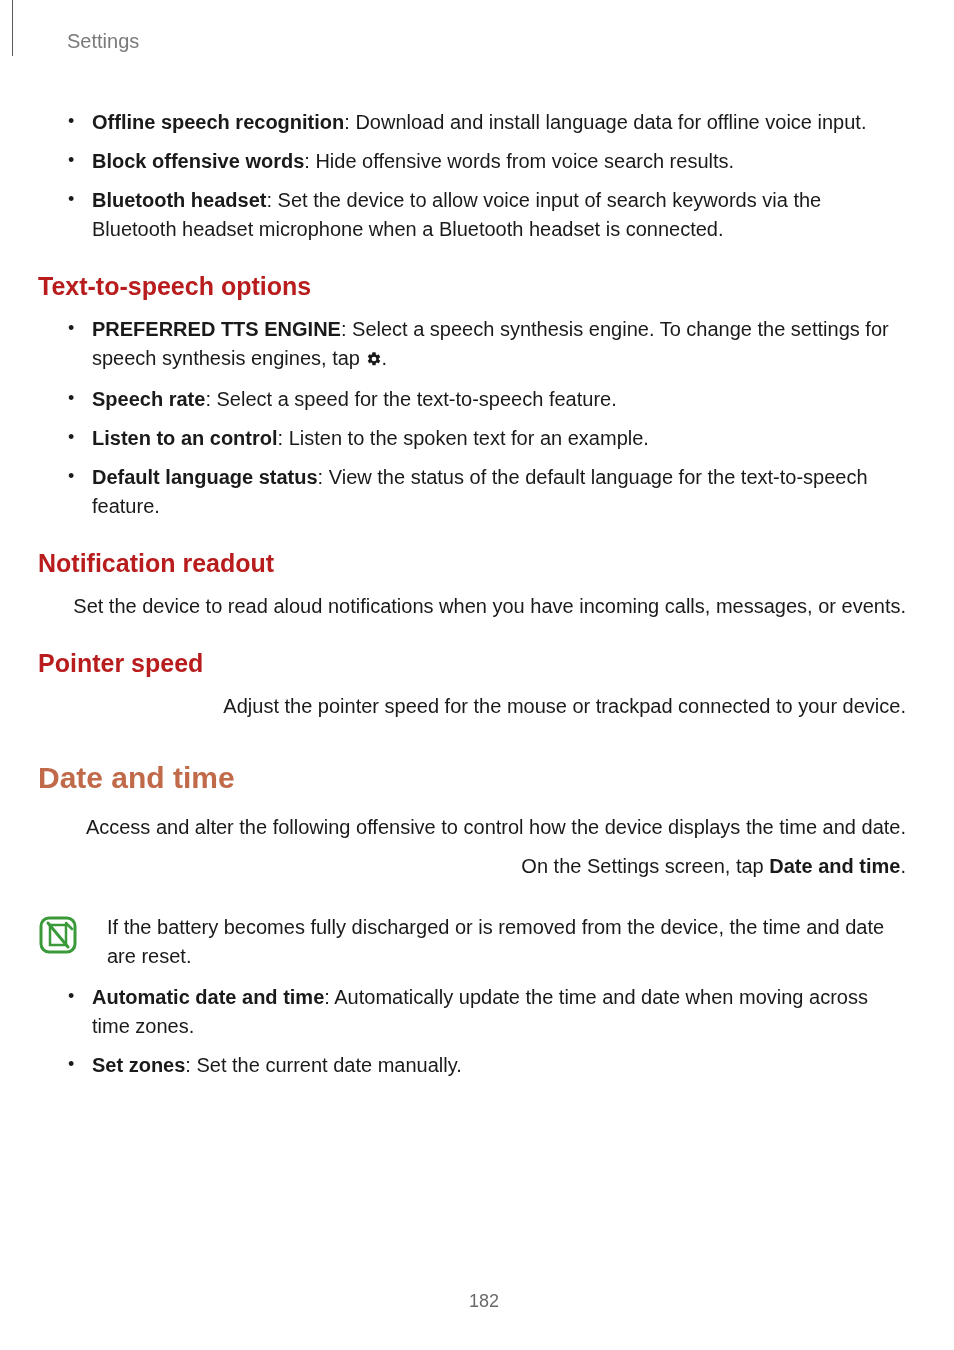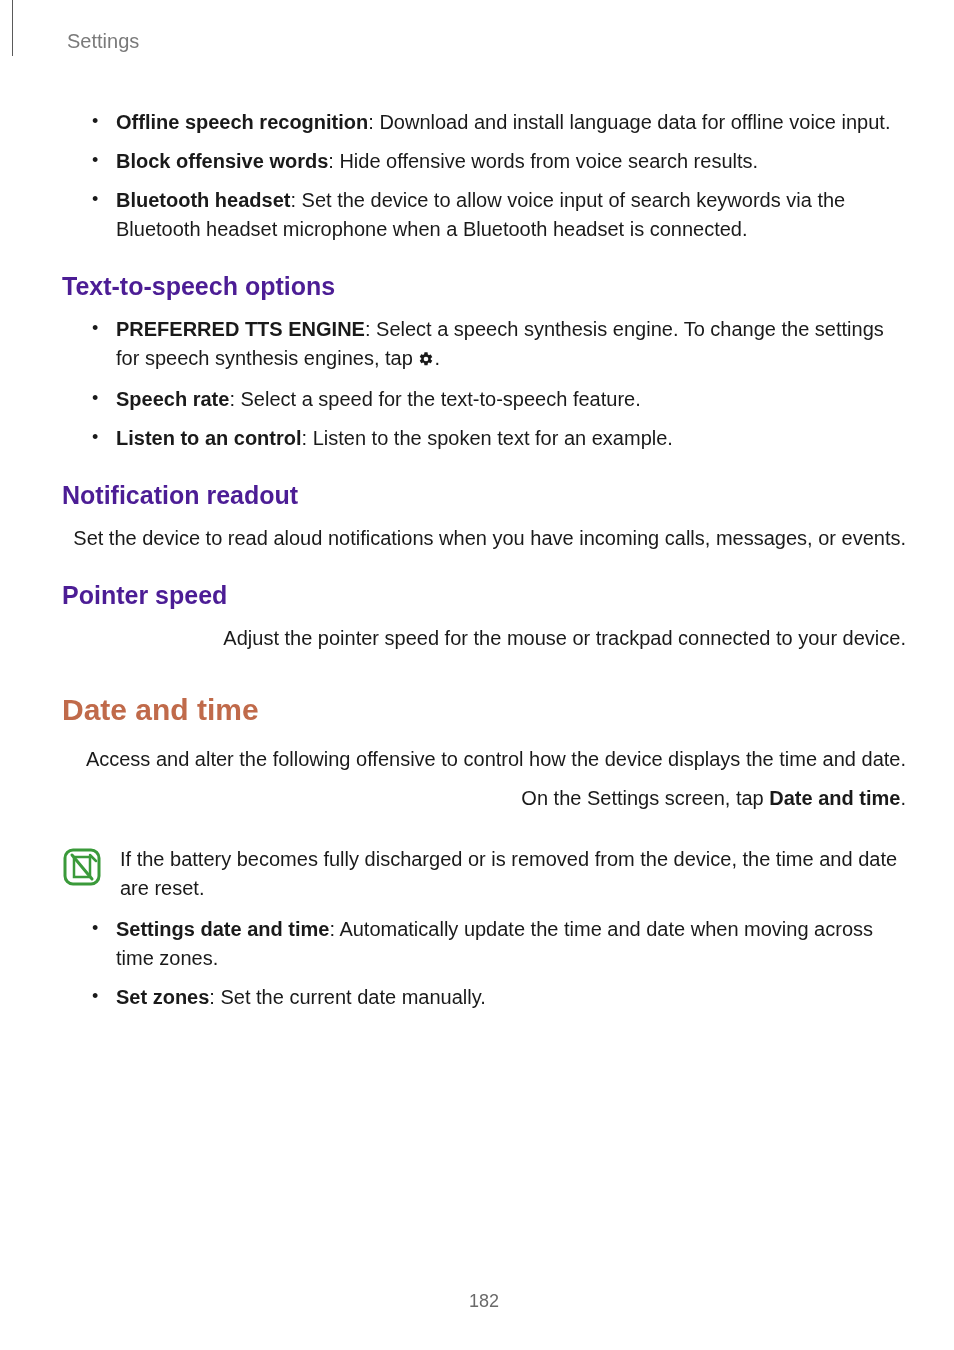--- a/index.html
+++ b/index.html
@@ -23,21 +23,21 @@
       top: 30px;
       left: 30px;
       color: #7a7a7a;
       font-size: 20px;
       font-weight: 400;
       margin-left: 37px;
     }
     .content {
       position: absolute;
       top: 108px;
-      left: 62px;
+      left: 38px;
       right: 48px;
     }
     ul.bullets {
       list-style: none;
       padding-left: 54px;
     }
     ul.bullets li {
       position: relative;
       font-size: 20px;
       line-height: 1.45;
@@ -49,42 +49,42 @@
       position: absolute;
       left: -24px;
       top: 0;
       font-size: 18px;
       color: #1a1a1a;
     }
     .bold { font-weight: 700; }
     .h2 {
       font-size: 25px;
       font-weight: 700;
-      color: #4c1d95;
+      color: #b91c1c;
       margin-top: 28px;
       margin-bottom: 14px;
     }
     .para {
       font-size: 20px;
       line-height: 1.45;
       margin-bottom: 10px;
       text-align: right;
     }
     .h1 {
       font-size: 30px;
       font-weight: 600;
       color: #c06a4a;
       margin-top: 40px;
       margin-bottom: 18px;
     }
     .gear-icon { display: inline-block; vertical-align: -2px; }
     .note-row {
       display: flex;
       align-items: flex-start;
-      gap: 18px;
+      gap: 29px;
       margin-bottom: 12px;
       margin-top: 32px;
     }
     .note-icon {
       flex: 0 0 auto;
       margin-top: 2px;
     }
     .note-text {
       font-size: 20px;
       line-height: 1.45;
@@ -125,20 +125,23 @@
       <span class="bold">PREFERRED TTS ENGINE</span><span>: Select a speech synthesis engine. To change the settings for speech synthesis engines, tap </span><span class="gear-icon"><svg width="16" height="16" viewBox="0 0 24 24">
             <path fill="#1a1a1a" d="M19.14,12.94a7.14,7.14,0,0,0,.05-.94,7.14,7.14,0,0,0-.05-.94l2.03-1.58a.49.49,0,0,0,.12-.62l-1.92-3.32a.49.49,0,0,0-.59-.22l-2.39.96a7.03,7.03,0,0,0-1.62-.94l-.36-2.54A.49.49,0,0,0,13.93,2H10.07a.49.49,0,0,0-.48.42L9.23,4.96a7.03,7.03,0,0,0-1.62.94l-2.39-.96a.49.49,0,0,0-.59.22L2.71,8.48a.49.49,0,0,0,.12.62l2.03,1.58a7.14,7.14,0,0,0-.05.94,7.14,7.14,0,0,0,.05.94L2.83,14.14a.49.49,0,0,0-.12.62l1.92,3.32a.49.49,0,0,0,.59.22l2.39-.96a7.03,7.03,0,0,0,1.62.94l.36,2.54a.49.49,0,0,0,.48.42h3.86a.49.49,0,0,0,.48-.42l.36-2.54a7.03,7.03,0,0,0,1.62-.94l2.39.96a.49.49,0,0,0,.59-.22l1.92-3.32a.49.49,0,0,0-.12-.62ZM12,15.5A3.5,3.5,0,1,1,15.5,12,3.5,3.5,0,0,1,12,15.5Z"></path>
           </svg></span><span>.</span>
     </li>
     <li>
       <span class="bold">Speech rate</span><span>: Select a speed for the text-to-speech feature.</span>
     </li>
     <li>
       <span class="bold">Listen to an control</span><span>: Listen to the spoken text for an example.</span>
     </li>
+    <li>
+      <span class="bold">Default language status</span><span>: View the status of the default language for the text-to-speech feature.</span>
+    </li>
   </ul>
 
   <div class="h2">Notification readout</div>
   <div class="para">Set the device to read aloud notifications when you have incoming calls, messages, or events.</div>
 
   <div class="h2">Pointer speed</div>
   <div class="para">Adjust the pointer speed for the mouse or trackpad connected to your device.</div>
 
   <div class="h1">Date and time</div>
   <div class="para">Access and alter the following offensive to control how the device displays the time and date.</div>
@@ -153,21 +156,21 @@
         <path d="M12 10 L28 10 L28 30 L12 30 Z" fill="none" stroke="#3a9a3a" stroke-width="2.5"></path>
         <path d="M10 8 L30 32" stroke="#3a9a3a" stroke-width="3" stroke-linecap="round"></path>
         <path d="M28 8 L34 14" stroke="#3a9a3a" stroke-width="2.5" stroke-linecap="round"></path>
       </svg>
     </span>
     <div class="note-text">If the battery becomes fully discharged or is removed from the device, the time and date are reset.</div>
   </div>
 
   <ul class="bullets">
     <li>
-      <span class="bold">Settings date and time</span><span>: Automatically update the time and date when moving across time zones.</span>
+      <span class="bold">Automatic date and time</span><span>: Automatically update the time and date when moving across time zones.</span>
     </li>
     <li>
       <span class="bold">Set zones</span><span>: Set the current date manually.</span>
     </li>
   </ul>
 
 </div>
 
 <div class="page-number">182</div>
 

